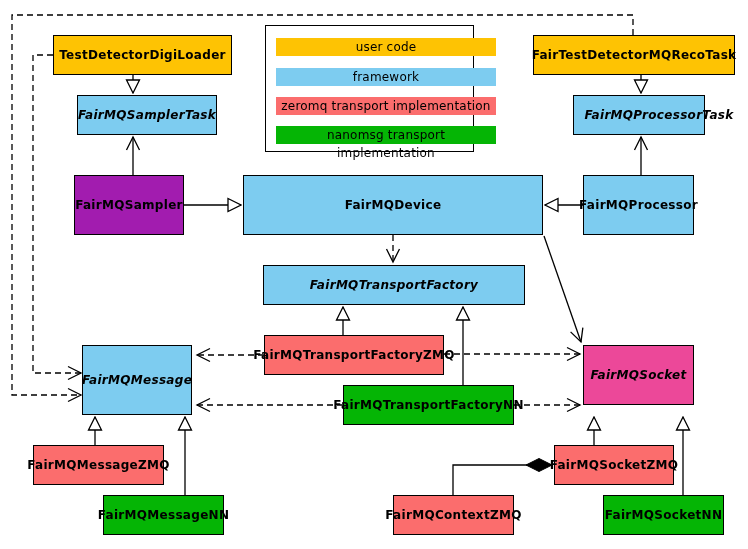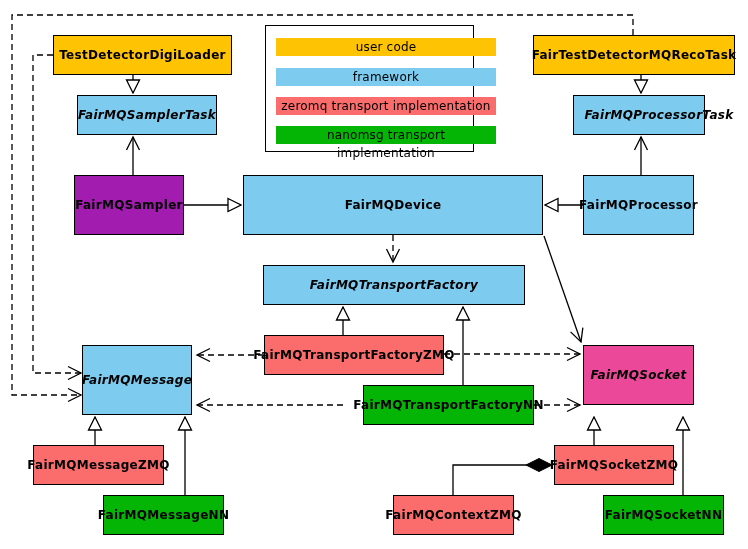--- a/index.html
+++ b/index.html
@@ -97,21 +97,21 @@
   <div class="node" style="left: 74px; top: 175px; width: 110px; height: 60px; background-color: #a21caf;">FairMQSampler</div>
 
   <div class="node" style="left: 243px; top: 175px; width: 300px; height: 60px; background-color: rgb(125, 204, 240);">FairMQDevice</div>
 
   <div class="node" style="left: 583px; top: 175px; width: 111px; height: 60px; background-color: rgb(125, 204, 240);">FairMQProcessor</div>
 
   <div class="node abstract" style="left: 263px; top: 265px; width: 262px; height: 40px; background-color: rgb(125, 204, 240);">FairMQTransportFactory</div>
 
   <div class="node" style="left: 264px; top: 335px; width: 180px; height: 40px; background-color: rgb(251, 109, 109);">FairMQTransportFactoryZMQ</div>
 
-  <div class="node" style="left: 363px; top: 385px; width: 171px; height: 40px; background-color: rgb(5, 181, 5);">FairMQTransportFactoryNN</div>
+  <div class="node" style="left: 343px; top: 385px; width: 171px; height: 40px; background-color: rgb(5, 181, 5);">FairMQTransportFactoryNN</div>
 
   <div class="node abstract" style="left: 82px; top: 345px; width: 110px; height: 70px; background-color: rgb(125, 204, 240);">FairMQMessage</div>
 
   <div class="node abstract" style="left: 583px; top: 345px; width: 111px; height: 60px; background-color: #ec4899;">FairMQSocket</div>
 
   <div class="node" style="left: 33px; top: 445px; width: 131px; height: 40px; background-color: rgb(251, 109, 109);">FairMQMessageZMQ</div>
 
   <div class="node" style="left: 103px; top: 495px; width: 121px; height: 40px; background-color: rgb(5, 181, 5);">FairMQMessageNN</div>
 
   <div class="node" style="left: 554px; top: 445px; width: 120px; height: 40px; background-color: rgb(251, 109, 109);">FairMQSocketZMQ</div>

